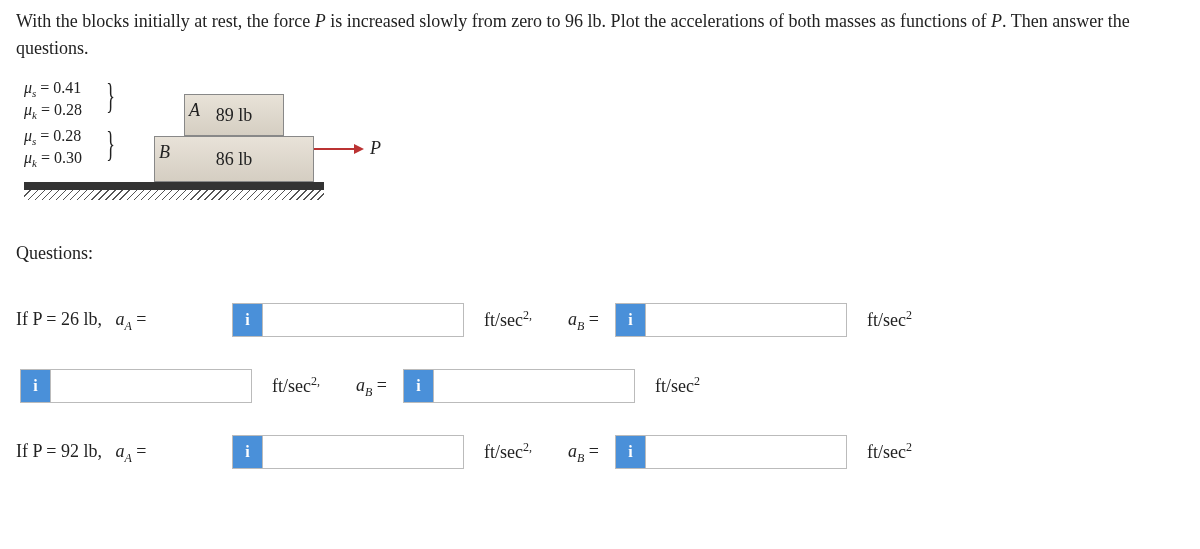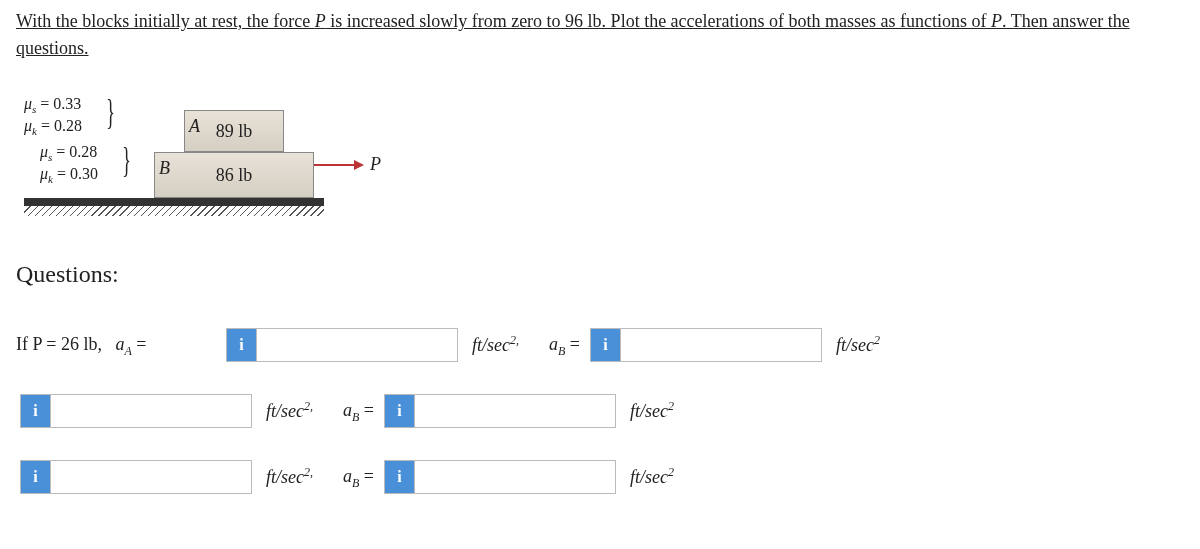--- a/index.html
+++ b/index.html
@@ -4,22 +4,21 @@
   <style>
     * { box-sizing: border-box; margin: 0; padding: 0; }
     body {
       font-family: Georgia, 'Times New Roman', serif;
       font-size: 18px;
       color: #222;
       padding: 8px 16px;
       line-height: 1.5;
     }
     .problem-text {
-      margin-bottom: 24px;
-      text-decoration: underline;
+      margin-bottom: 8px;
     }
     .italic { font-style: italic; }
     
     .diagram {
       position: relative;
       width: 360px;
       height: 120px;
       margin-bottom: 50px;
       margin-left: 8px;
     }
@@ -85,21 +84,21 @@
       font-style: italic;
       font-family: 'Times New Roman', serif;
     }
     .mu-group {
       position: absolute;
       font-size: 16px;
       font-family: 'Times New Roman', serif;
       line-height: 1.2;
     }
     .mu-a { top: 8px; left: 0; }
-    .mu-b { top: 56px; left: 16px; }
+    .mu-b { top: 56px; left: 0; }
     .mu-brace {
       position: absolute;
       left: 78px;
       top: 0;
       font-size: 36px;
       line-height: 36px;
       transform: scaleX(0.5);
     }
     .mu-row { white-space: nowrap; }
     .sub { font-size: 11px; vertical-align: sub; font-style: italic; }
@@ -124,29 +123,29 @@
       border-bottom: 5px solid transparent;
     }
     .force-label {
       margin-left: 6px;
       font-style: italic;
       font-family: 'Times New Roman', serif;
     }
     
     .questions-heading {
       margin-bottom: 36px;
-      font-size: 24px;
+      font-size: 18px;
     }
     
     .qrow {
       display: flex;
       align-items: center;
       margin-bottom: 32px;
       font-size: 18px;
-      gap: 6px;
+      gap: 12px;
     }
     .qrow .lhs {
       width: 200px;
       white-space: nowrap;
     }
     .qrow .asub { font-style: italic; }
     .input-wrap {
       display: inline-flex;
       align-items: stretch;
       border: 1px solid #bbb;
@@ -169,35 +168,34 @@
       width: 200px;
       border: none;
       padding: 4px 8px;
       font-size: 16px;
       outline: none;
     }
     .unit {
       white-space: nowrap;
       margin-left: 4px;
       margin-right: 24px;
-      font-style: italic;
     }
     .sup { font-size: 12px; vertical-align: super; }
     .subsc { font-size: 12px; vertical-align: sub; font-style: italic; }
   </style>
 </head>
 <body>
 
 <div class="problem-text">
   <span>With the blocks initially at rest, the force </span><span class="italic">P</span><span> is increased slowly from zero to 96 lb. Plot the accelerations of both masses as functions of </span><span class="italic">P</span><span>. Then answer the questions.</span>
 </div>
 
 <div class="diagram">
   <div class="mu-group mu-a">
-    <div class="mu-row"><span class="musym">μ</span><span class="sub">s</span><span> = </span><span>0.33</span></div>
+    <div class="mu-row"><span class="musym">μ</span><span class="sub">s</span><span> = </span><span>0.41</span></div>
     <div class="mu-row"><span class="musym">μ</span><span class="sub">k</span><span> = </span><span>0.28</span></div>
     <div class="mu-brace">}</div>
   </div>
   <div class="mu-group mu-b">
     <div class="mu-row"><span class="musym">μ</span><span class="sub">s</span><span> = </span><span>0.28</span></div>
     <div class="mu-row"><span class="musym">μ</span><span class="sub">k</span><span> = </span><span>0.30</span></div>
     <div class="mu-brace">}</div>
   </div>
 
   <div class="block-a">
@@ -252,20 +250,24 @@
     <span class="asub">a</span><span class="subsc">B</span><span> = </span>
   </span>
   <span class="input-wrap">
     <span class="info-badge">i</span>
     <input class="text-input" type="text" style="">
   </span>
   <span class="unit"><span>ft/sec</span><span class="sup">2</span></span>
 </div>
 
 <div class="qrow">
+  <span class="lhs">
+    <span>If P = 92 lb,</span>&nbsp;&nbsp;
+    <span class="asub">a</span><span class="subsc">A</span><span> = </span>
+  </span>
   <span class="input-wrap">
     <span class="info-badge">i</span>
     <input class="text-input" type="text" style="">
   </span>
   <span class="unit"><span>ft/sec</span><span class="sup">2,</span></span>
 
   <span>
     <span class="asub">a</span><span class="subsc">B</span><span> = </span>
   </span>
   <span class="input-wrap">

